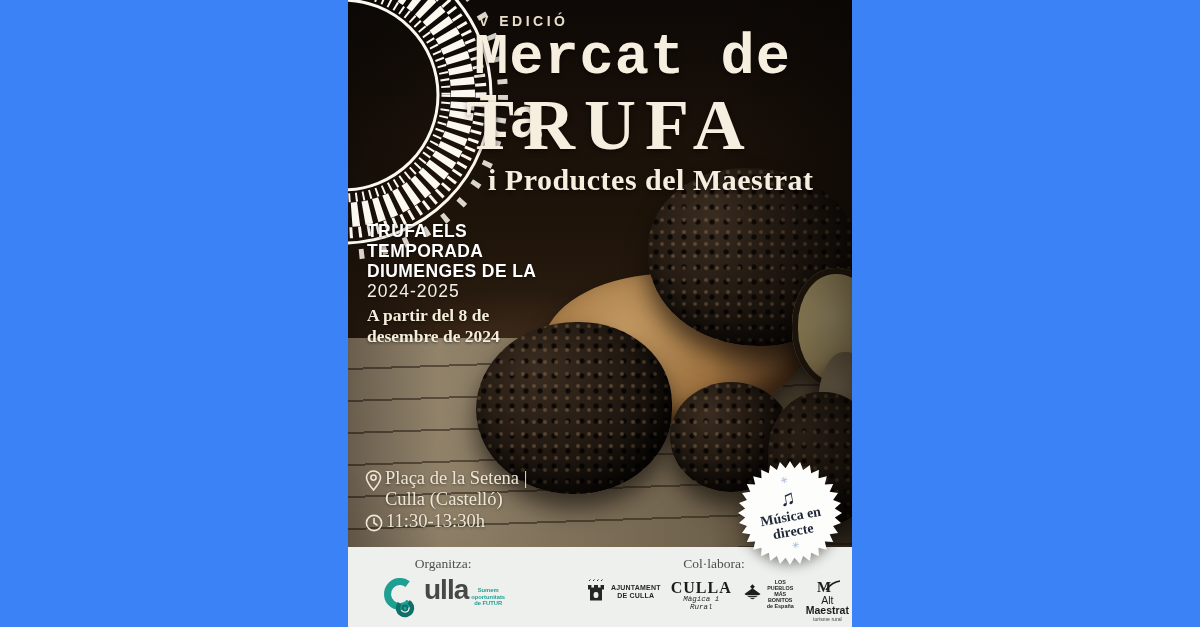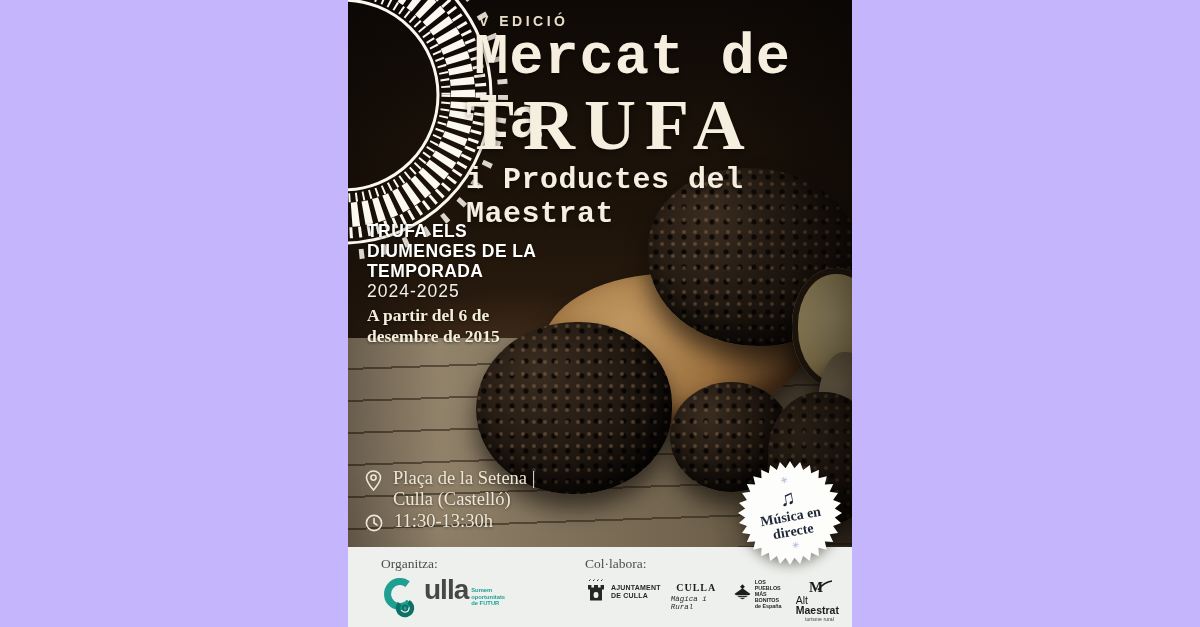--- a/index.html
+++ b/index.html
@@ -1,18 +1,18 @@
 <!DOCTYPE html>
 <html><head>
 <meta charset="utf-8">
 <style>
   * { margin:0; padding:0; box-sizing:border-box; }
   html,body { width:1200px; height:627px; background:#000; overflow:hidden;
               font-family:"Liberation Sans", sans-serif; }
-  .stage { position:relative; width:1200px; height:627px; background:#c4b5fd; }
+  .stage { position:relative; width:1200px; height:627px; background:#3b82f6; }
 
   
   .poster { position:absolute; left:348px; top:0; width:504px; height:627px;
             overflow:hidden; background:#1a120c; }
 
   
   .photo { position:absolute; inset:0; background:
       linear-gradient(180deg,#150e09 0%,#1d1309 34%,#2b1c10 52%,#33241562 62%,transparent 66%),
       linear-gradient(180deg,#1a110b 0%,#241710 60%,#2e2012 100%); }
   .glow { position:absolute; left:-40px; top:250px; width:420px; height:260px;
@@ -46,62 +46,62 @@
   .ring-svg { position:absolute; left:0; top:0; }
   .ring-svg circle { fill:none; stroke:#fbf8f0; }
   .edition { position:absolute; left:131px; top:13px; font-size:14px; letter-spacing:3.5px;
       color:#e7ddc8; font-weight:bold; }
   .title1 { position:absolute; left:126px; top:26px; font-family:Liberation Mono, monospace;
       font-weight:bold; font-size:57px; letter-spacing:1px; color:#f6efdf;
       text-shadow:0 2px 4px rgba(0,0,0,.45); }
   .title2 { position:absolute; left:118px; top:89px; font-family:"Liberation Serif", serif;
       font-weight:bold; font-size:72px; letter-spacing:9px; color:#f6efdf; line-height:1;
       text-shadow:0 2px 5px rgba(0,0,0,.45); }
-  .title3 { position:absolute; left:118px; top:163px; font-family:Liberation Mono, monospace;
+  .title3 { position:absolute; left:140px; top:163px; font-family:Liberation Serif, serif;
       font-weight:bold; font-size:30px; letter-spacing:.5px; color:#f6efdf;
       text-shadow:0 2px 4px rgba(0,0,0,.5); }
   .schedule { position:absolute; left:19px; top:221px; font-weight:bold; font-size:17.5px;
       line-height:20px; letter-spacing:.4px; color:#ffffff; text-shadow:0 1px 3px rgba(0,0,0,.5); }
   .schedule .season { font-weight:normal; letter-spacing:1px; color:#f3efe7; }
   .start-date { position:absolute; left:19px; top:305px; font-family:"Liberation Serif", serif;
       font-weight:bold; font-size:17.5px; line-height:21px; color:#f4edda;
       text-shadow:0 1px 3px rgba(0,0,0,.55); }
-  .info { position:absolute; left:17px; display:flex; gap:11px; align-items:flex-start;
+  .info { position:absolute; left:17px; display:flex; gap:3px; align-items:flex-start;
       font-family:"Liberation Serif", serif; font-size:18.5px; line-height:21px; color:#efe7d5;
       text-shadow:0 1px 3px rgba(0,0,0,.45); }
   .info.loc { top:468px; }
   .info.time { top:511px; align-items:center; }
   .info svg { flex:0 0 auto; margin-top:2px; }
 
   
   .badge { position:absolute; left:389px; top:460px; width:106px; height:106px; z-index:6;
       filter:drop-shadow(0 3px 6px rgba(10,6,3,.45)); }
   .badge svg { position:absolute; inset:0; }
   .badge-inner { position:absolute; inset:0; display:flex; flex-direction:column;
       align-items:center; justify-content:center; transform:rotate(-10deg); }
   .badge-spark { color:#9fb0d6; font-size:9px; line-height:9px; }
   .badge-spark.top { margin-bottom:2px; }
   .badge-spark.bottom { margin-top:3px; }
   .badge-note { color:#1e2738; font-size:21px; line-height:22px; }
   .badge-text { font-family:"Liberation Serif", serif; font-weight:bold; font-size:14px;
       line-height:15px; color:#1e2738; text-align:center; }
 
   
-  .footer { position:absolute; left:0; bottom:0; width:504px; height:80px; background:#eef0ed; z-index:5; }
+  .footer { position:absolute; left:0; bottom:0; width:504px; height:80px; background:#eef0ed; z-index:5;text-align:center; }
   .footer-label { font-family:"Liberation Serif", serif; font-size:13.5px; color:#4e4e4c; }
   .org-block { position:absolute; left:33px; top:9px; }
   .org-logo { margin-top:5px; display:flex; align-items:flex-start; gap:3px; }
   .culla-rest { font-size:28px; font-weight:bold; color:#474747; letter-spacing:-1px; line-height:26px; }
   .org-tagline { margin-top:10px; font-size:5.8px; font-weight:bold; color:#1f9e92; line-height:6.5px; }
   .collab-block { position:absolute; left:237px; top:9px; width:258px; }
   .collab-row { margin-top:7px; display:flex; align-items:flex-start; gap:10px; }
   .logo-item { display:flex; align-items:center; gap:4px; color:#1d1d1d; }
   .aj-text { font-size:7px; font-weight:bold; line-height:8px; letter-spacing:.2px; color:#262626; }
   .culla2 { display:flex; flex-direction:column; align-items:center; margin-top:2px; }
-  .culla2-name { font-family:"Liberation Serif", serif; font-weight:bold; font-size:10px;
+  .culla2-name { font-family:"Liberation Serif", serif; font-weight:bold; font-size:16px;
       letter-spacing:1px; color:#1b1b1b; line-height:14px; }
   .culla2-tag { font-family:Liberation Mono, monospace; font-style:italic; font-size:7.5px;
       color:#2a2a2a; }
   .pueblos { display:flex; align-items:center; gap:2px; }
   .pueblos-text { font-size:5.4px; font-weight:bold; line-height:6px; color:#262626; }
   .maestrat { display:flex; flex-direction:column; align-items:center; margin-top:0; }
   .maestrat-name { font-size:10.5px; color:#1b1b1b; line-height:10px; }
   .maestrat-name b { font-weight:bold; }
   .maestrat-tag { font-size:5.2px; color:#444; margin-top:1px; }
 </style>
@@ -133,27 +133,27 @@
       <circle cx="-5" cy="95" r="160" stroke-width="10" stroke-dasharray="5 18" opacity="0.85"></circle>
     </svg>
 
     <div class="edition">V EDICIÓ</div>
     <div class="title1">Mercat de la</div>
     <div class="title2">TRUFA</div>
     <div class="title3">i Productes del Maestrat</div>
 
     <div class="schedule">
       <div>TRUFA ELS</div>
+      <div>TEMPORADA</div>
       <div>DIUMENGES DE LA</div>
-      <div>TEMPORADA</div>
       <div class="season">2024-2025</div>
     </div>
     <div class="start-date">
-      <div>A partir del 6 de</div>
-      <div>desembre de 2015</div>
+      <div>A partir del 8 de</div>
+      <div>desembre de 2024</div>
     </div>
 
     <div class="info loc">
       <svg width="17" height="22" viewBox="0 0 17 22">
         <path d="M8.5 1 C4.4 1 1.5 4 1.5 7.6 C1.5 12 8.5 20 8.5 20 C8.5 20 15.5 12 15.5 7.6 C15.5 4 12.6 1 8.5 1 Z" fill="none" stroke="#efe7d5" stroke-width="1.6"></path>
         <circle cx="8.5" cy="7.6" r="2.6" fill="none" stroke="#efe7d5" stroke-width="1.6"></circle>
       </svg>
       <div>
         <div>Plaça de la Setena |</div>
         <div>Culla (Castelló)</div>

